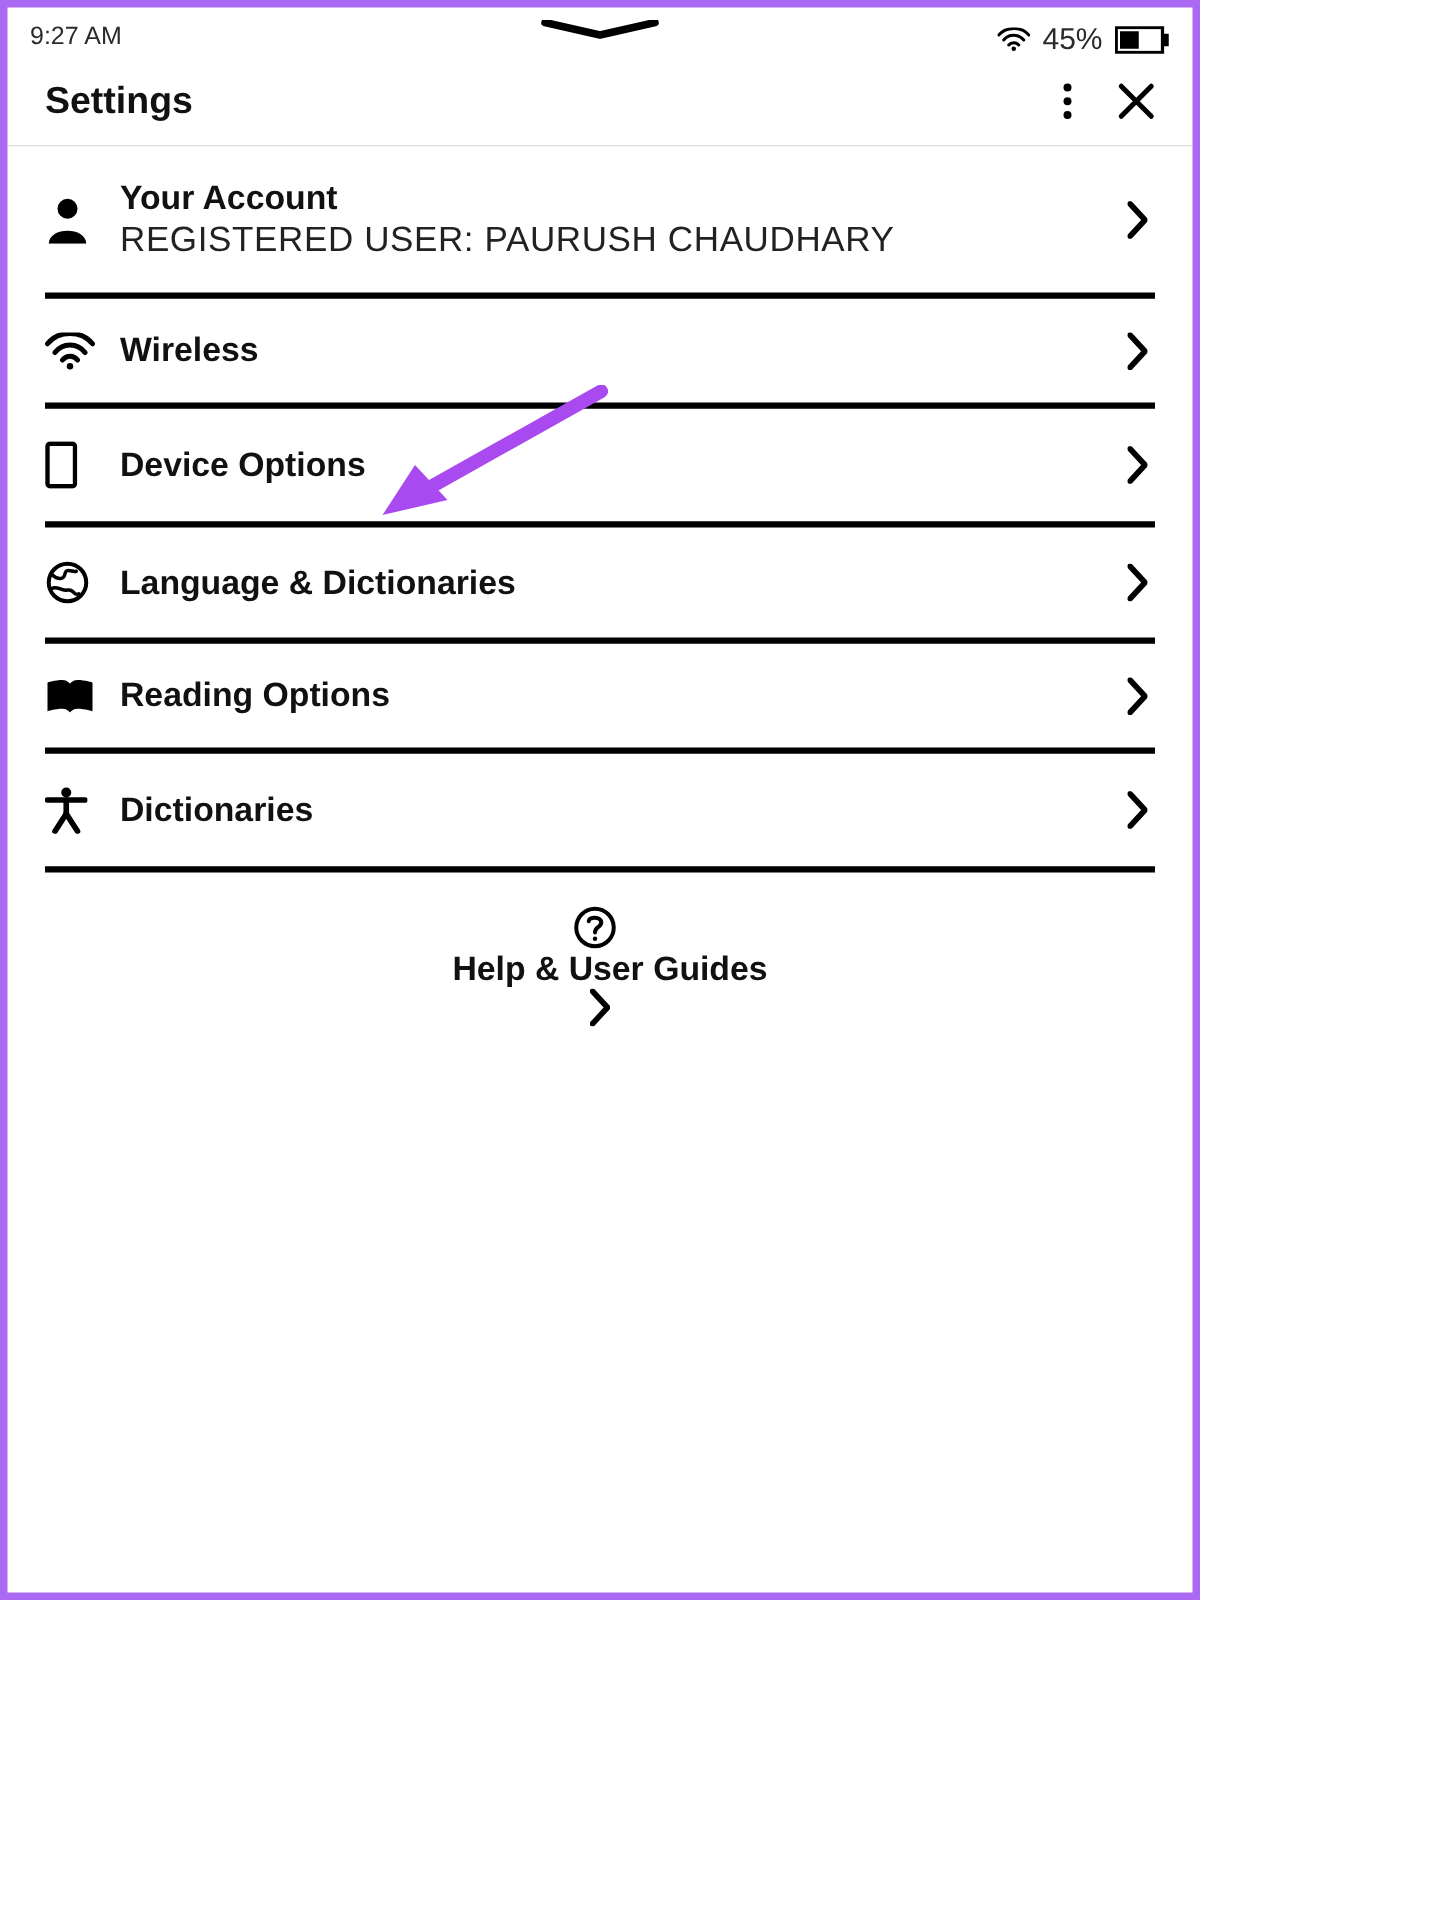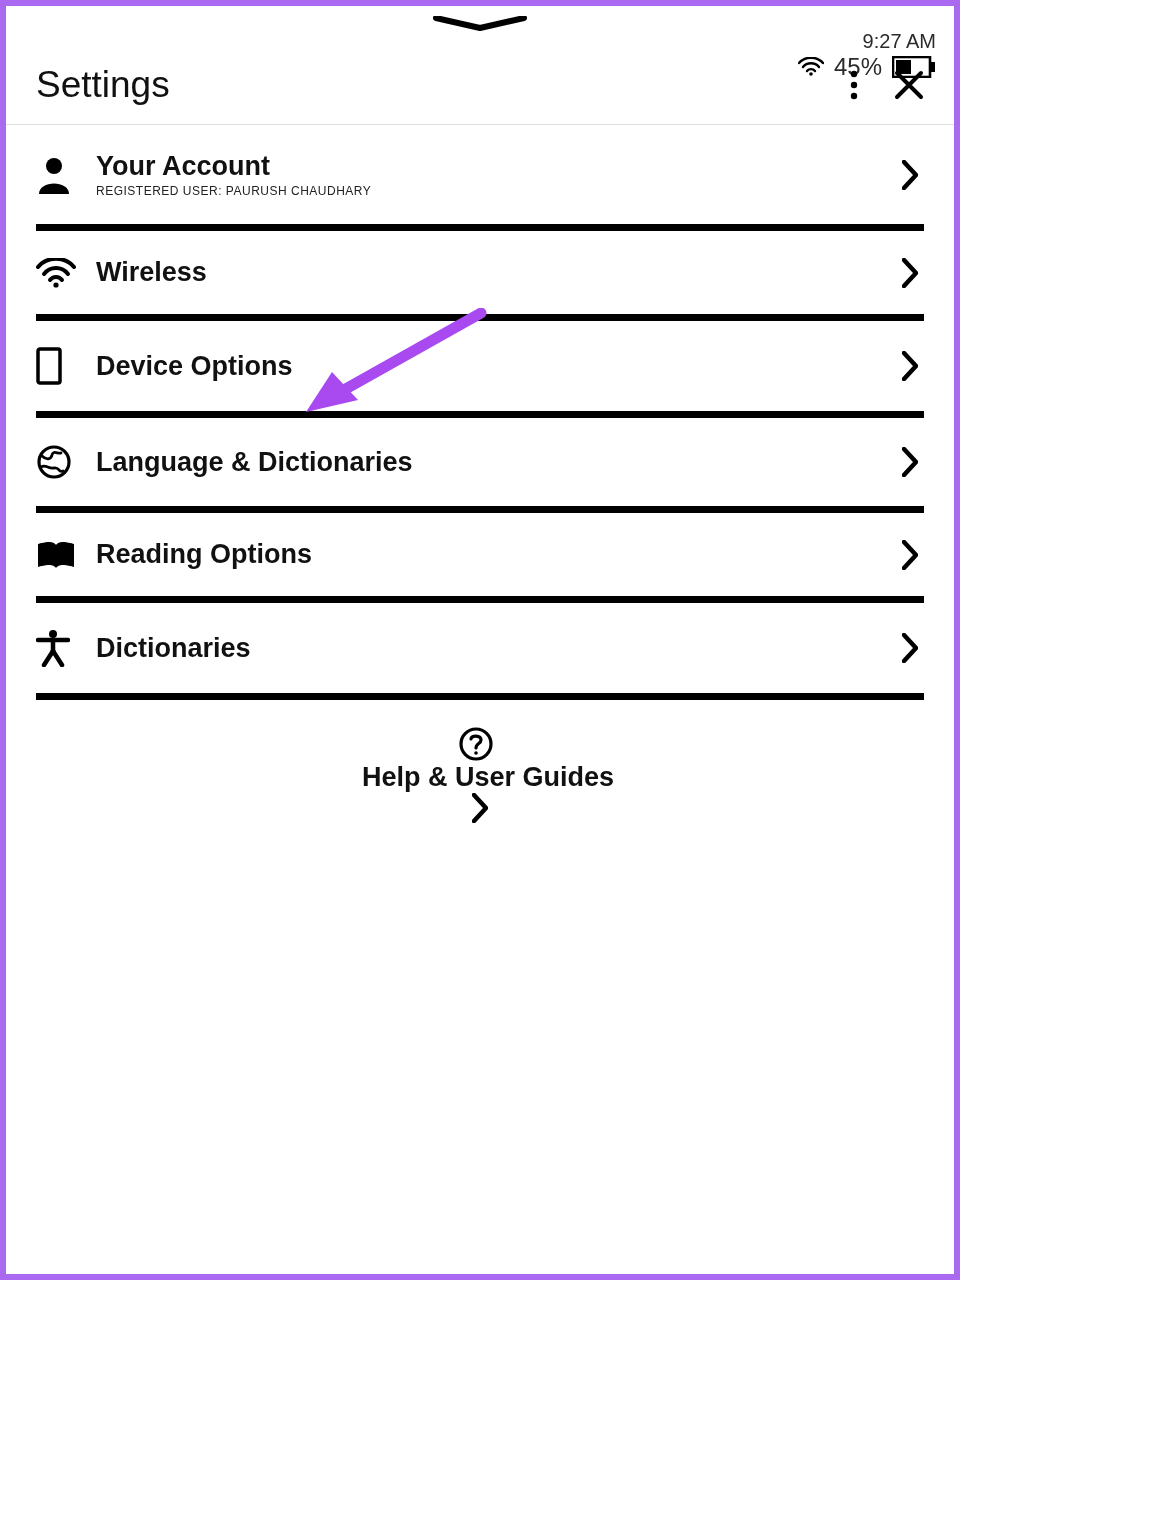--- a/index.html
+++ b/index.html
@@ -12,24 +12,23 @@
       background: #fff;
       width: 960px;
       height: 1280px;
       border: 6px solid #a969f0;
       position: relative;
       overflow: hidden;
     }
     .status-bar {
       display: flex;
       justify-content: space-between;
-      align-items: flex-end;
-      padding: 24px 18px 0 18px;
+      align-items: flex-start;
+      padding: 12px 18px 0 18px;
       height: 42px;
-      flex-direction: column;
     }
     .status-time {
       font-size: 20px;
       color: #2b2b2b;
     }
     .status-right {
       display: flex;
       align-items: center;
       gap: 10px;
     }
@@ -44,37 +43,37 @@
       transform: translateX(-50%);
     }
     .header {
       display: flex;
       justify-content: space-between;
       align-items: center;
       padding: 16px 30px 18px 30px;
       border-bottom: 1px solid #ddd;
     }
     .header-title {
-      font-size: 37px;
-      font-weight: 400;
+      font-size: 30px;
+      font-weight: 700;
       color: #111;
     }
     .header-actions {
       display: flex;
       align-items: center;
       gap: 36px;
     }
     .settings-list {
       padding: 0 30px;
     }
     .settings-item {
       display: flex;
       align-items: center;
       padding: 26px 0;
-      border-bottom: 7px solid #000000;
+      border-bottom: 5px solid #000000;
       cursor: pointer;
     }
     .settings-item:last-child {
       border-bottom: none;
       flex-direction: column;
     }
     .item-icon {
       width: 44px;
       display: flex;
       align-items: center;
@@ -83,21 +82,21 @@
     .item-text {
       flex: 1;
       padding-left: 16px;
     }
     .item-label {
       font-size: 27px;
       font-weight: 700;
       color: #111;
     }
     .item-subtitle {
-      font-size: 12px;
+      font-size: 28px;
       color: #222;
       letter-spacing: 0.5px;
       margin-top: 2px;
     }
     .item-chevron {
       width: 28px;
       display: flex;
       align-items: center;
       justify-content: center;
     }

